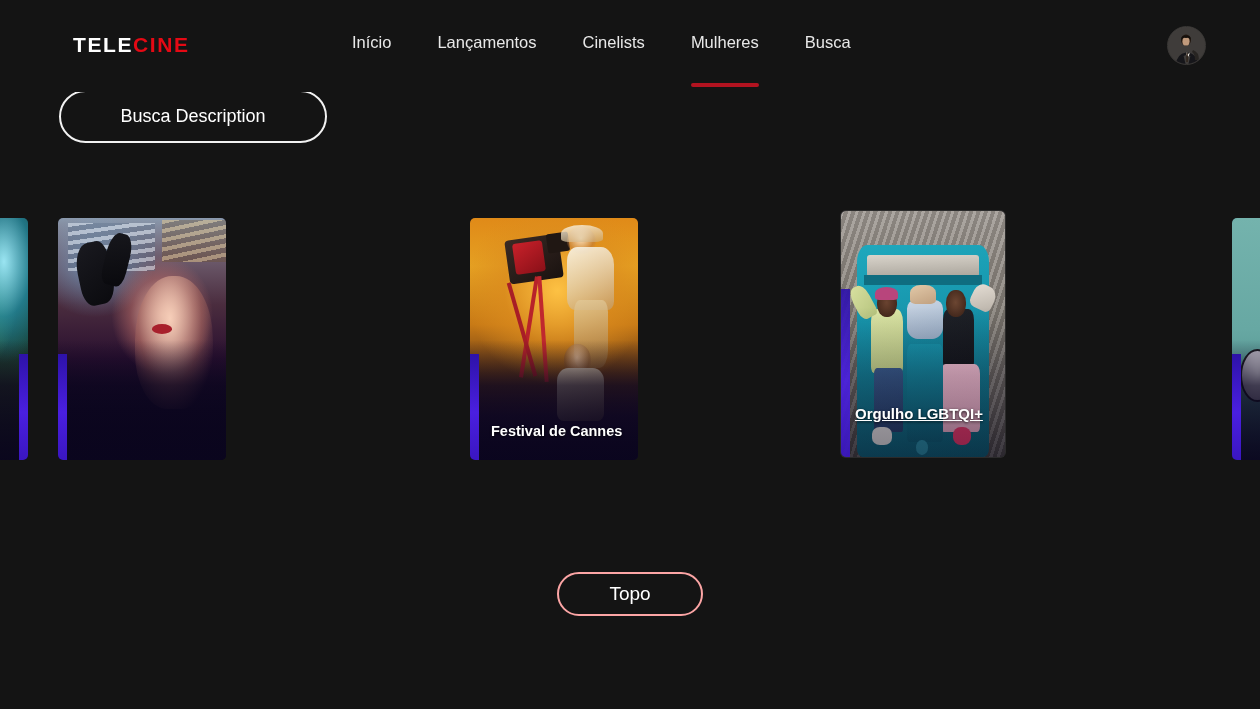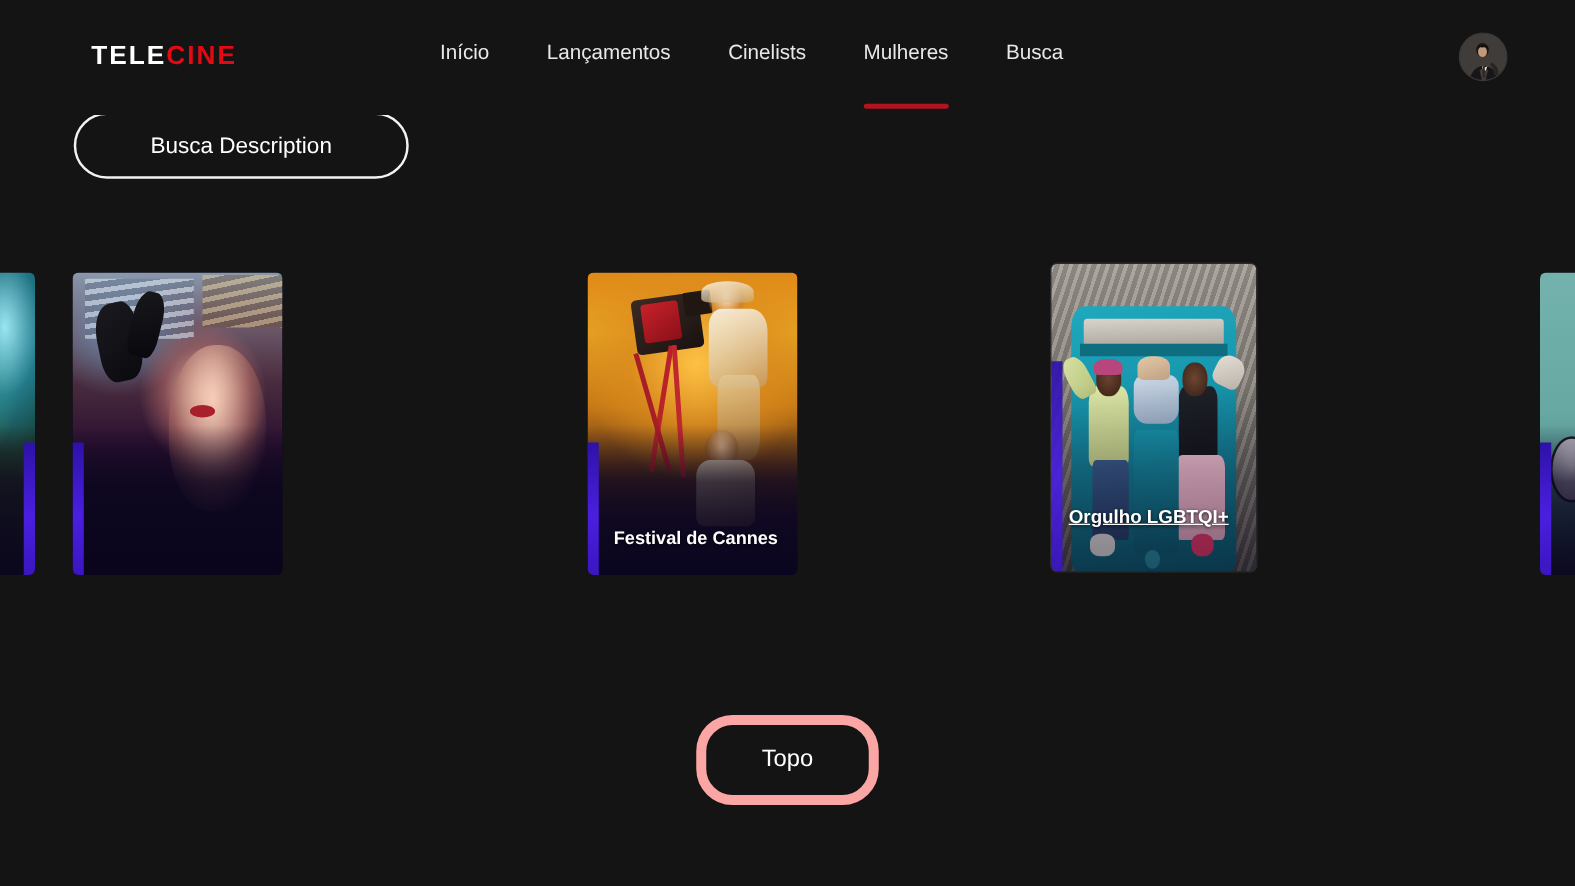--- a/index.html
+++ b/index.html
@@ -127,22 +127,22 @@
     font-size:15px;
     text-decoration:underline;
   }
   .card.edge { border-radius:0 5px 5px 0; }
   .card.edge-right { border-radius:5px 0 0 5px; }
 
   
   .topo {
     position:absolute;
     left:557px; top:572px;
-    width:146px; height:72px;
-    border:8px solid #fca5a5;
+    width:146px; height:44px;
+    border:2px solid #fca5a5;
     border-radius:29px;
     background:#141414;
     color:#ffffff;
     font-size:19px;
     display:flex; align-items:center; justify-content:center;
     cursor:pointer;
   }
 </style>
 </head>
 <body>

